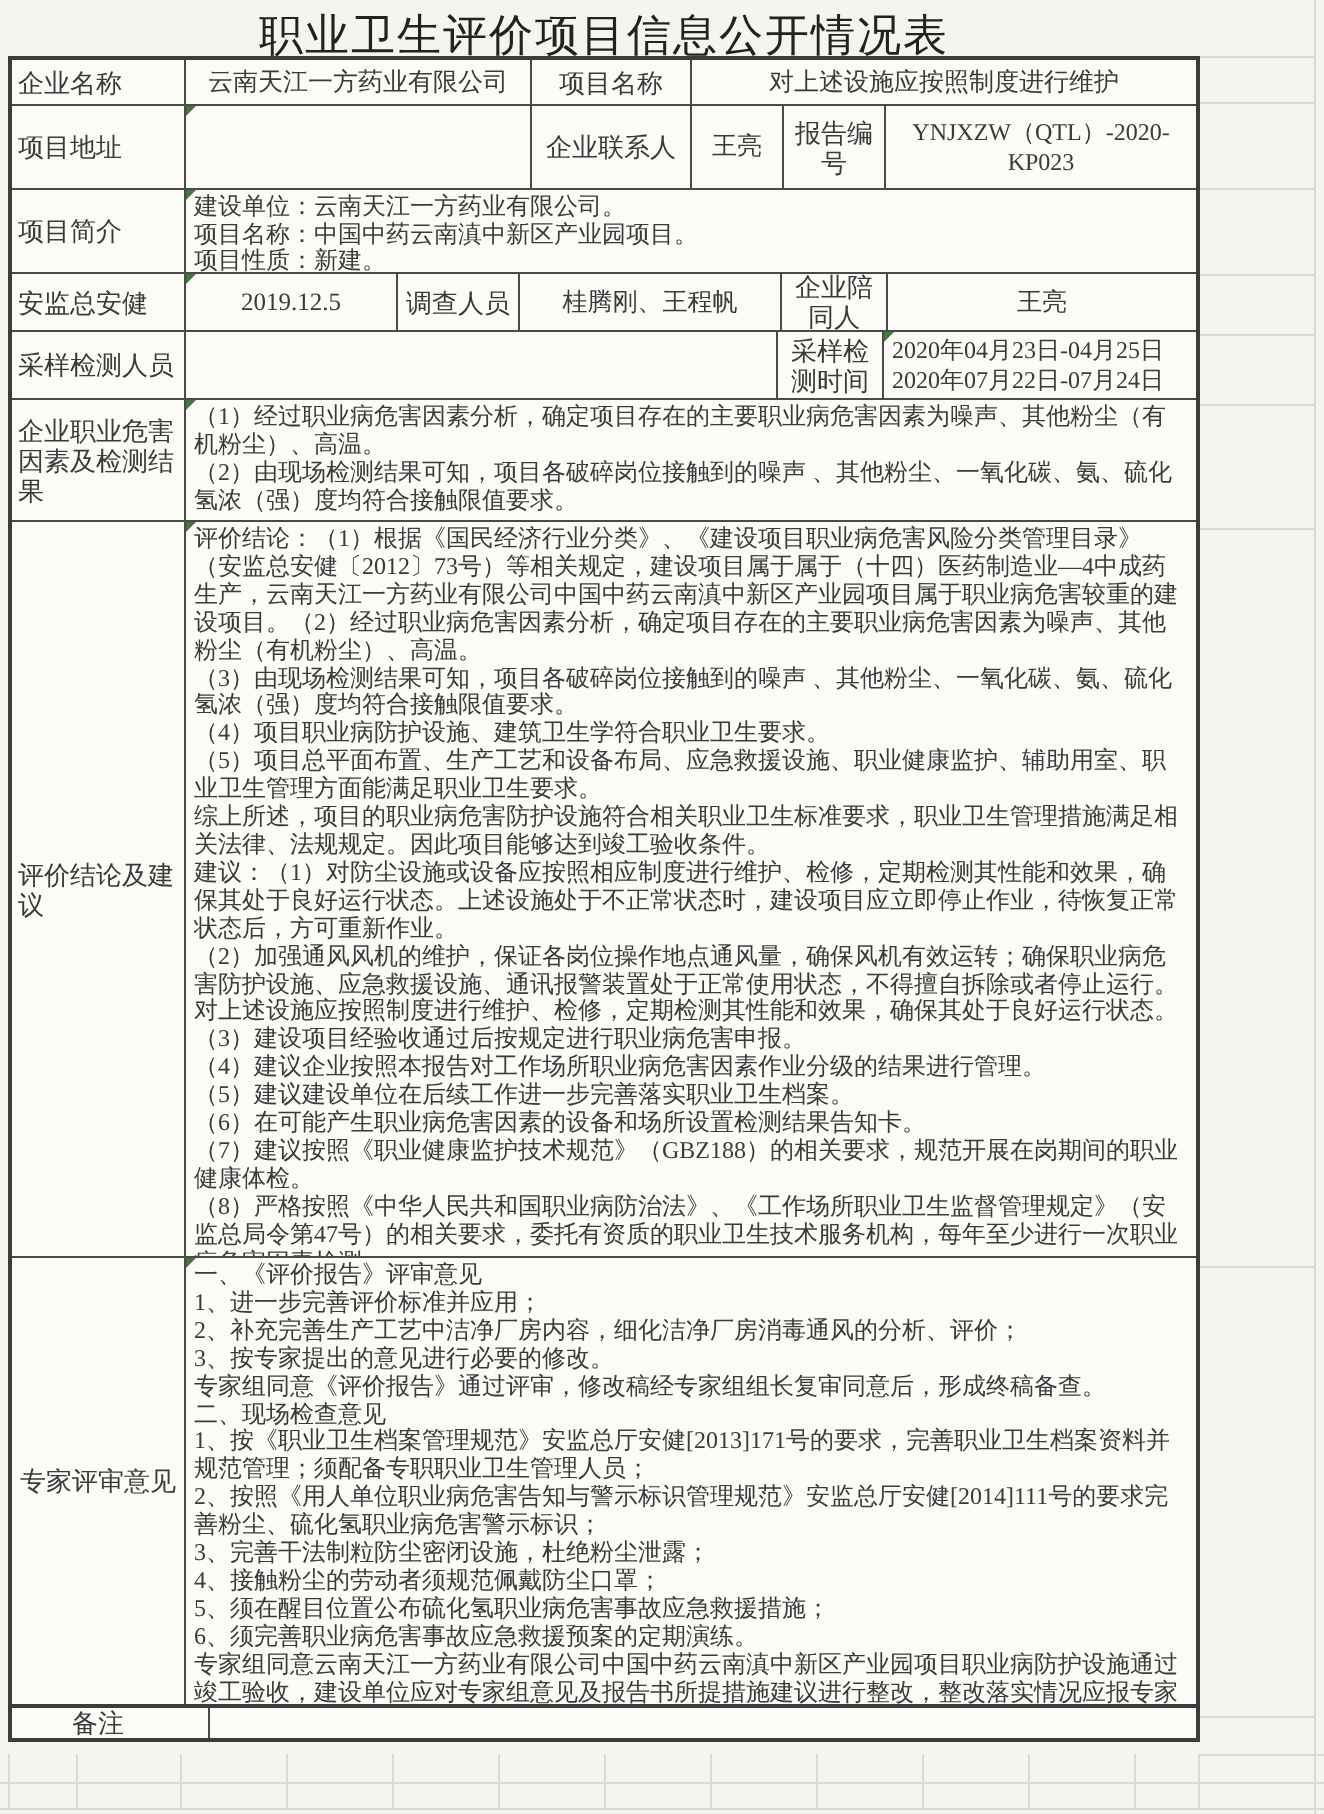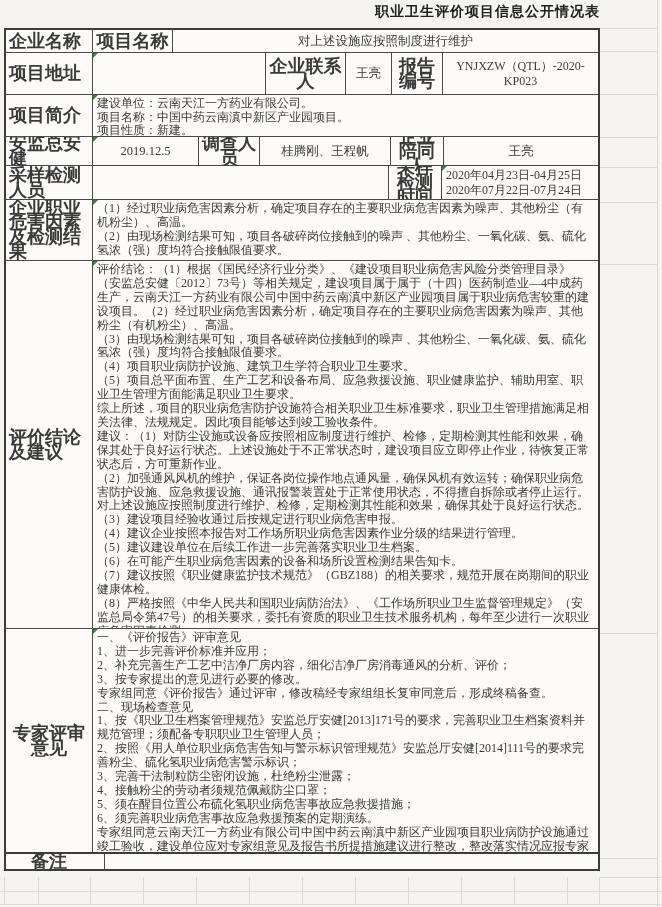--- a/index.html
+++ b/index.html
@@ -5,36 +5,36 @@
   html,body{margin:0;padding:0;}
   body{
     width:662px;height:907px;position:relative;overflow:hidden;
     background:#f5f4ef;
     font-family:"Liberation Serif","DejaVu Serif",serif;
     color:#3a3a3a;
     -webkit-font-smoothing:antialiased;
   }
   .title{
     position:absolute;left:4px;top:3px;width:596px;height:24px;
-    text-align:right;font-size:14px;font-weight:bold;letter-spacing:1px;color:#222;
+    text-align:center;font-size:22px;font-weight:normal;letter-spacing:1px;color:#222;
   }
   .tbl{
     position:absolute;left:4px;top:28px;width:596px;
     border:2px solid #3c3c3c;background:#fcfbf7;box-sizing:border-box;
   }
   .tr{display:flex;border-top:1px solid #4a4a4a;box-sizing:border-box;}
   .tr:first-child{border-top:none;}
   .tr.thicktop{border-top:2px solid #3c3c3c;gap:12px;}
   .td{
     border-left:1px solid #4a4a4a;box-sizing:border-box;position:relative;
     display:flex;align-items:center;justify-content:center;text-align:center;
     font-size:12.5px;line-height:15px;padding:1px 2px;overflow:hidden;
   }
   .td:first-child{border-left:none;}
-  .label{font-weight:bold;font-size:18px;line-height:15px;word-break:break-all;padding:1px 3px;}
+  .label{font-weight:normal;font-size:13px;line-height:15px;word-break:break-all;padding:1px 3px;}
   .left{justify-content:flex-start;text-align:left;}
   .longtext{
     display:block;text-align:left;font-size:12px;line-height:13.9px;
     padding:2px 4px 0 4px;white-space:pre-wrap;word-break:break-all;
   }
   .wrap{word-break:break-all;}
   .flag{
     position:absolute;left:0;top:0;width:0;height:0;
     border-top:5px solid #3e7c3e;border-right:5px solid transparent;
   }
@@ -44,20 +44,21 @@
 </style>
 </head>
 <body>
 
 <div class="title">职业卫生评价项目信息公开情况表</div>
 
 <div class="tbl">
 
   <div class="tr" style="height:22px">
     <div class="td label left" style="width:86px">企业名称</div>
+    <div class="td" style="width:173px">云南天江一方药业有限公司</div>
     <div class="td label" style="width:80px">项目名称</div>
     <div class="td" style="flex:1">对上述设施应按照制度进行维护</div>
   </div>
 
   <div class="tr" style="height:42px">
     <div class="td label left" style="width:86px">项目地址</div>
     <div class="td wrap" style="width:173px;position:relative">
         <span class="flag"></span>
       </div>
     <div class="td label wrap" style="width:80px">企业联系人</div>

